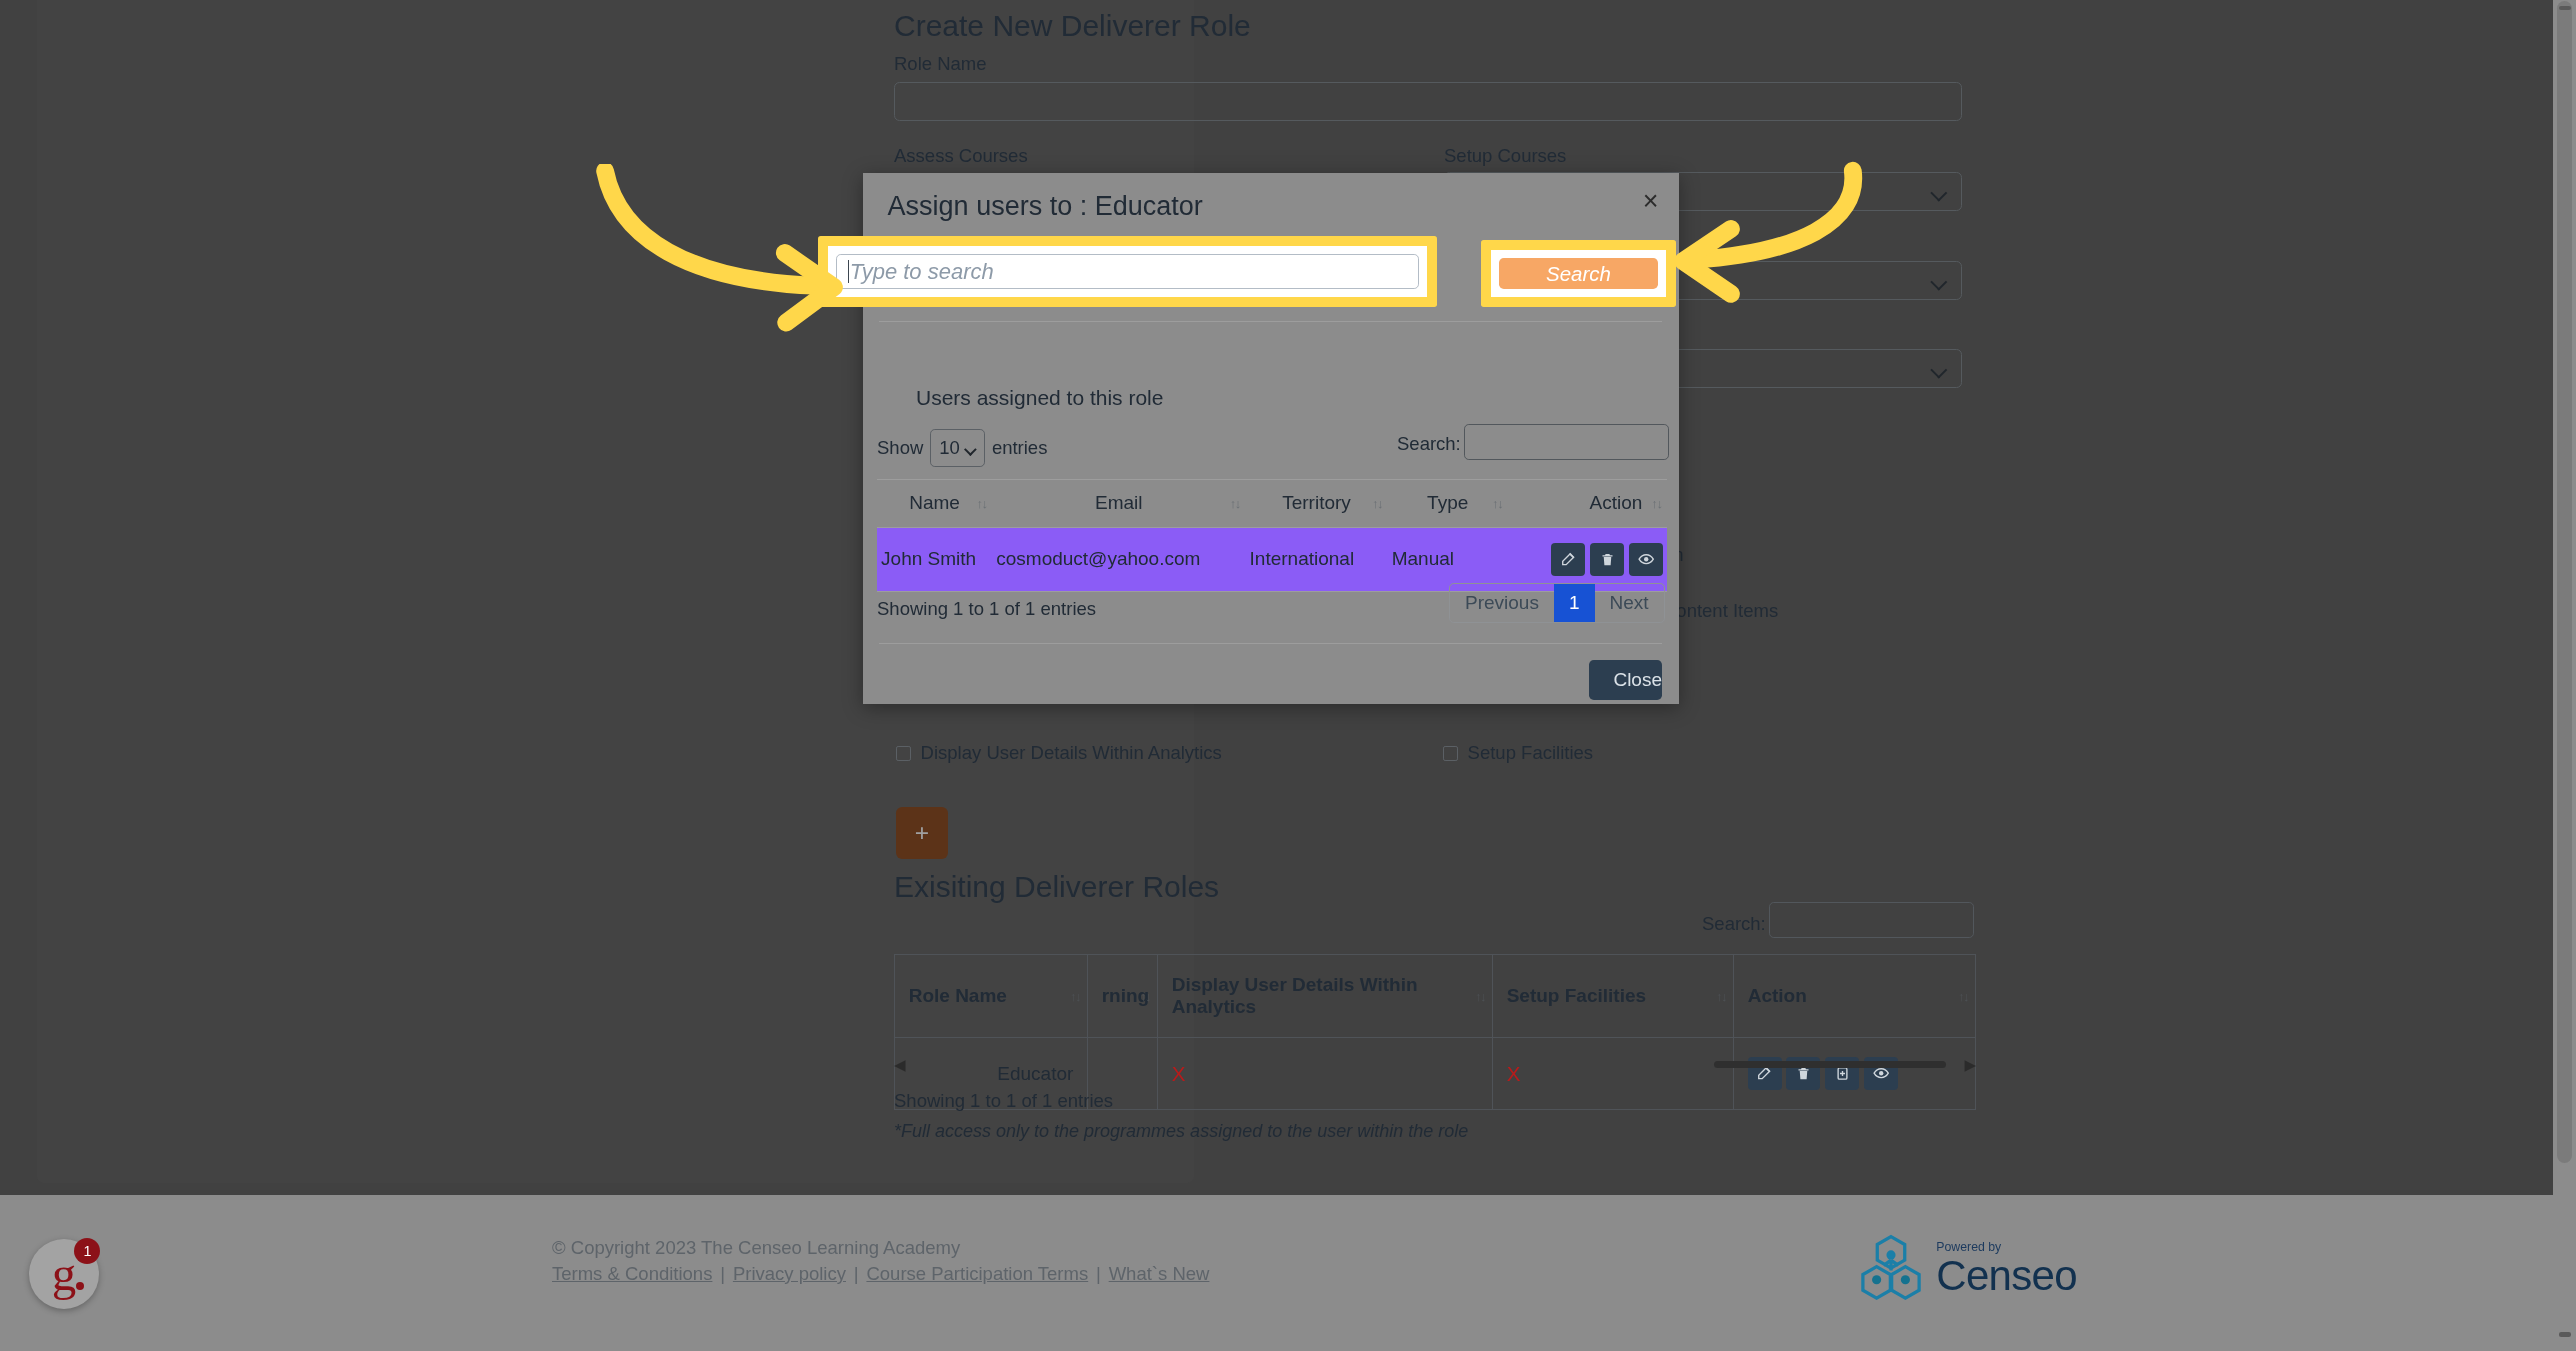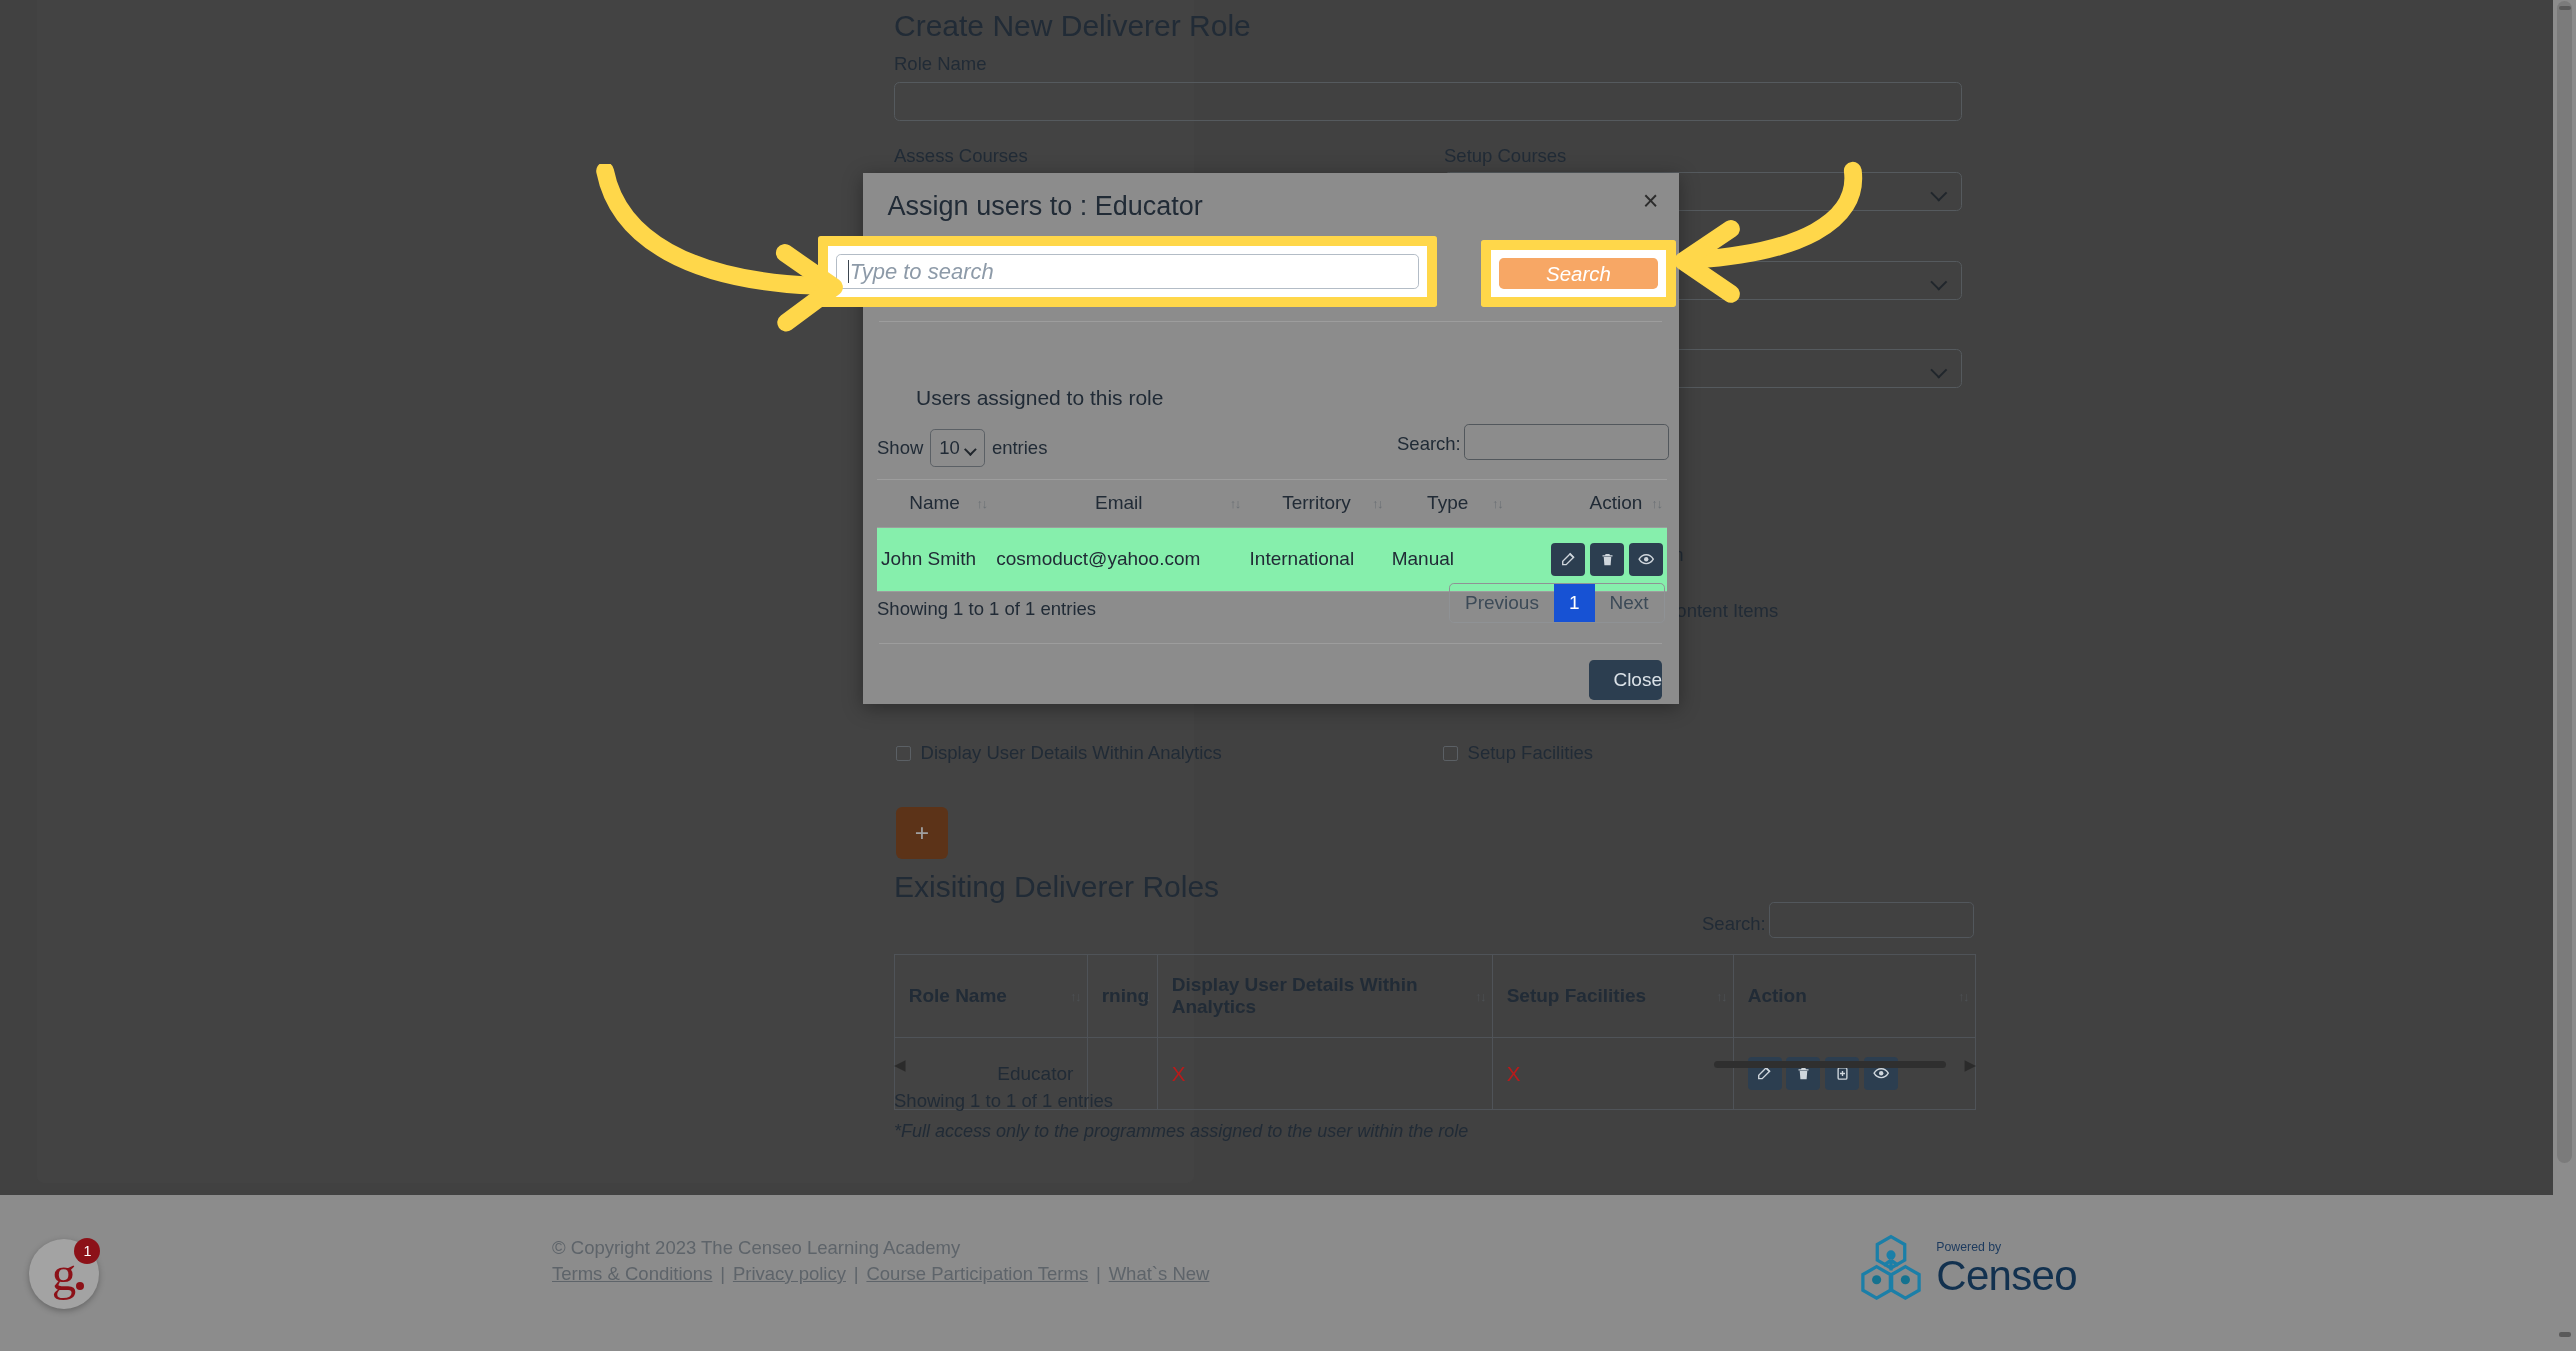--- a/index.html
+++ b/index.html
@@ -370,21 +370,21 @@
   }
   .utable th .sorts {
     position: absolute; right: 5.5px; top: 50%;
     transform: translateY(-50%);
     font-size: 13px; color: #6a6f74; letter-spacing: -1.4px;
   }
   .utable td {
     font-size: 19px; color: #212b36;
     padding: 15px 4.1px;
     border-bottom: 0.7px solid #9d9d9d;
-    background: #86efac;
+    background: #8b5cf6;
     vertical-align: middle;
     margin-top: 48px;
   }
   .utable td.c-act { text-align: right; }
   .utable .act-group { justify-content: flex-end; }
 
   .showing-m {
     position: absolute; left: 877px; top: 598px;
     font-size: 18.5px; color: #212b36;
   }

